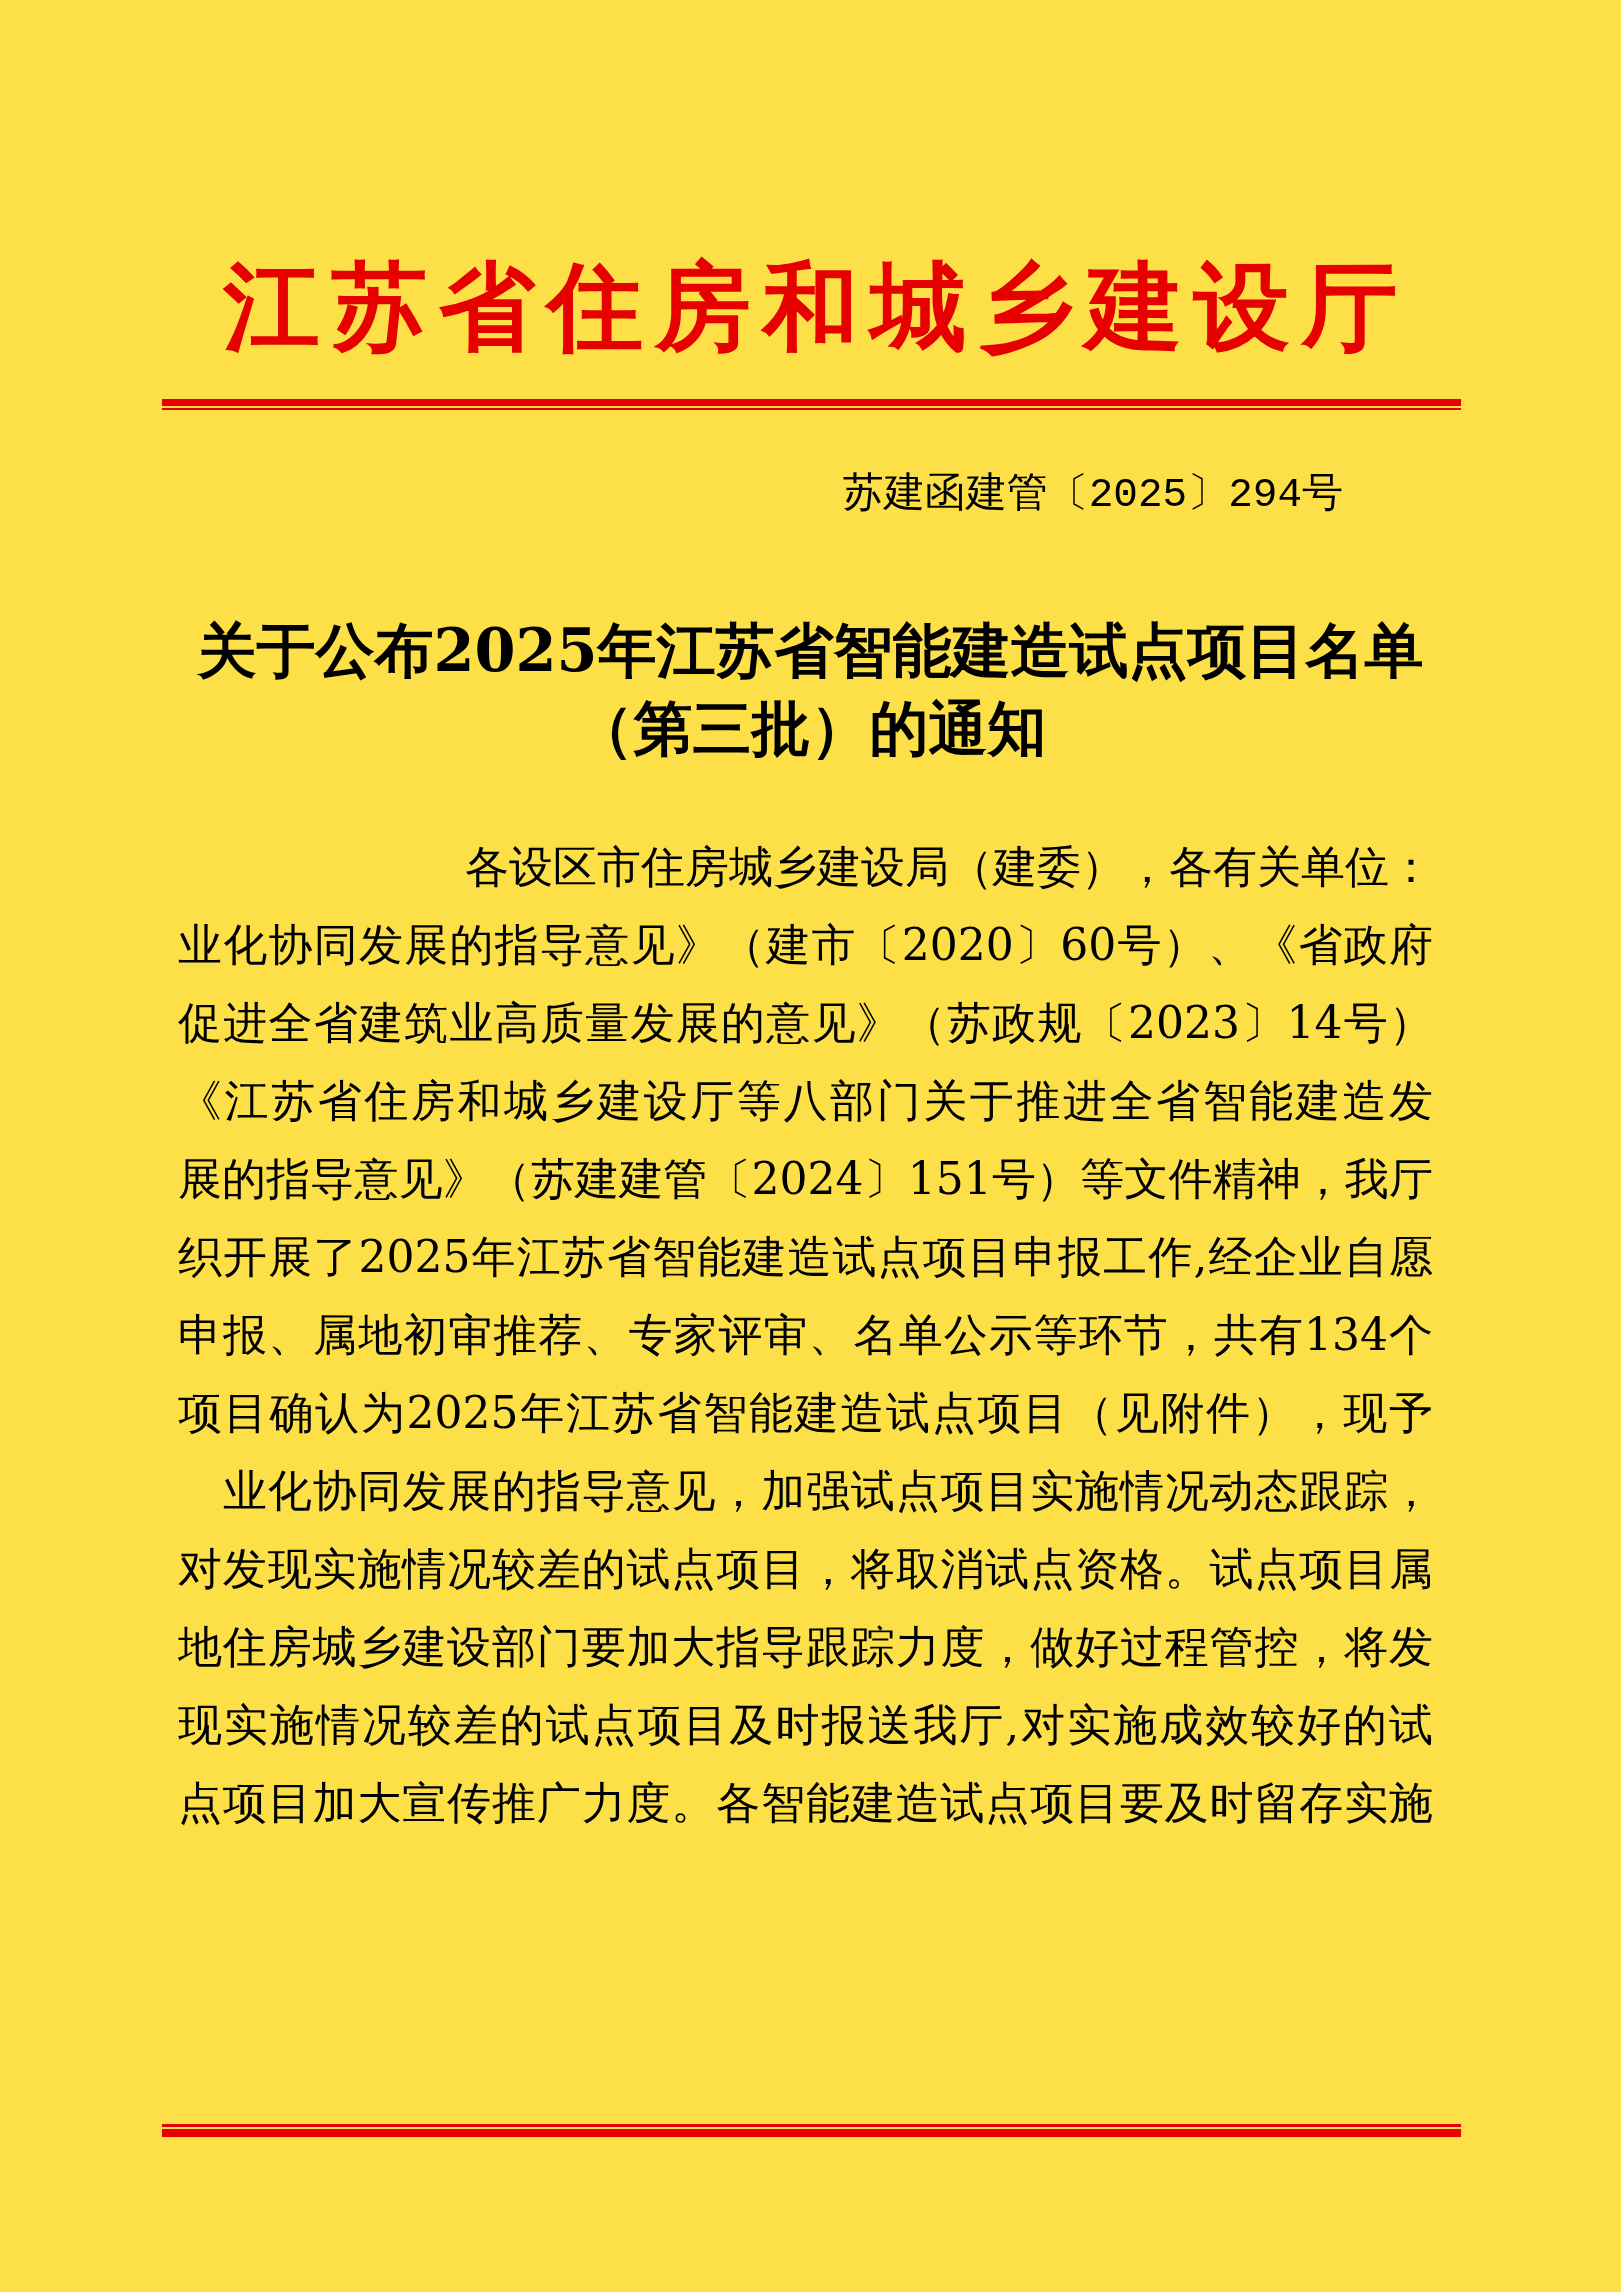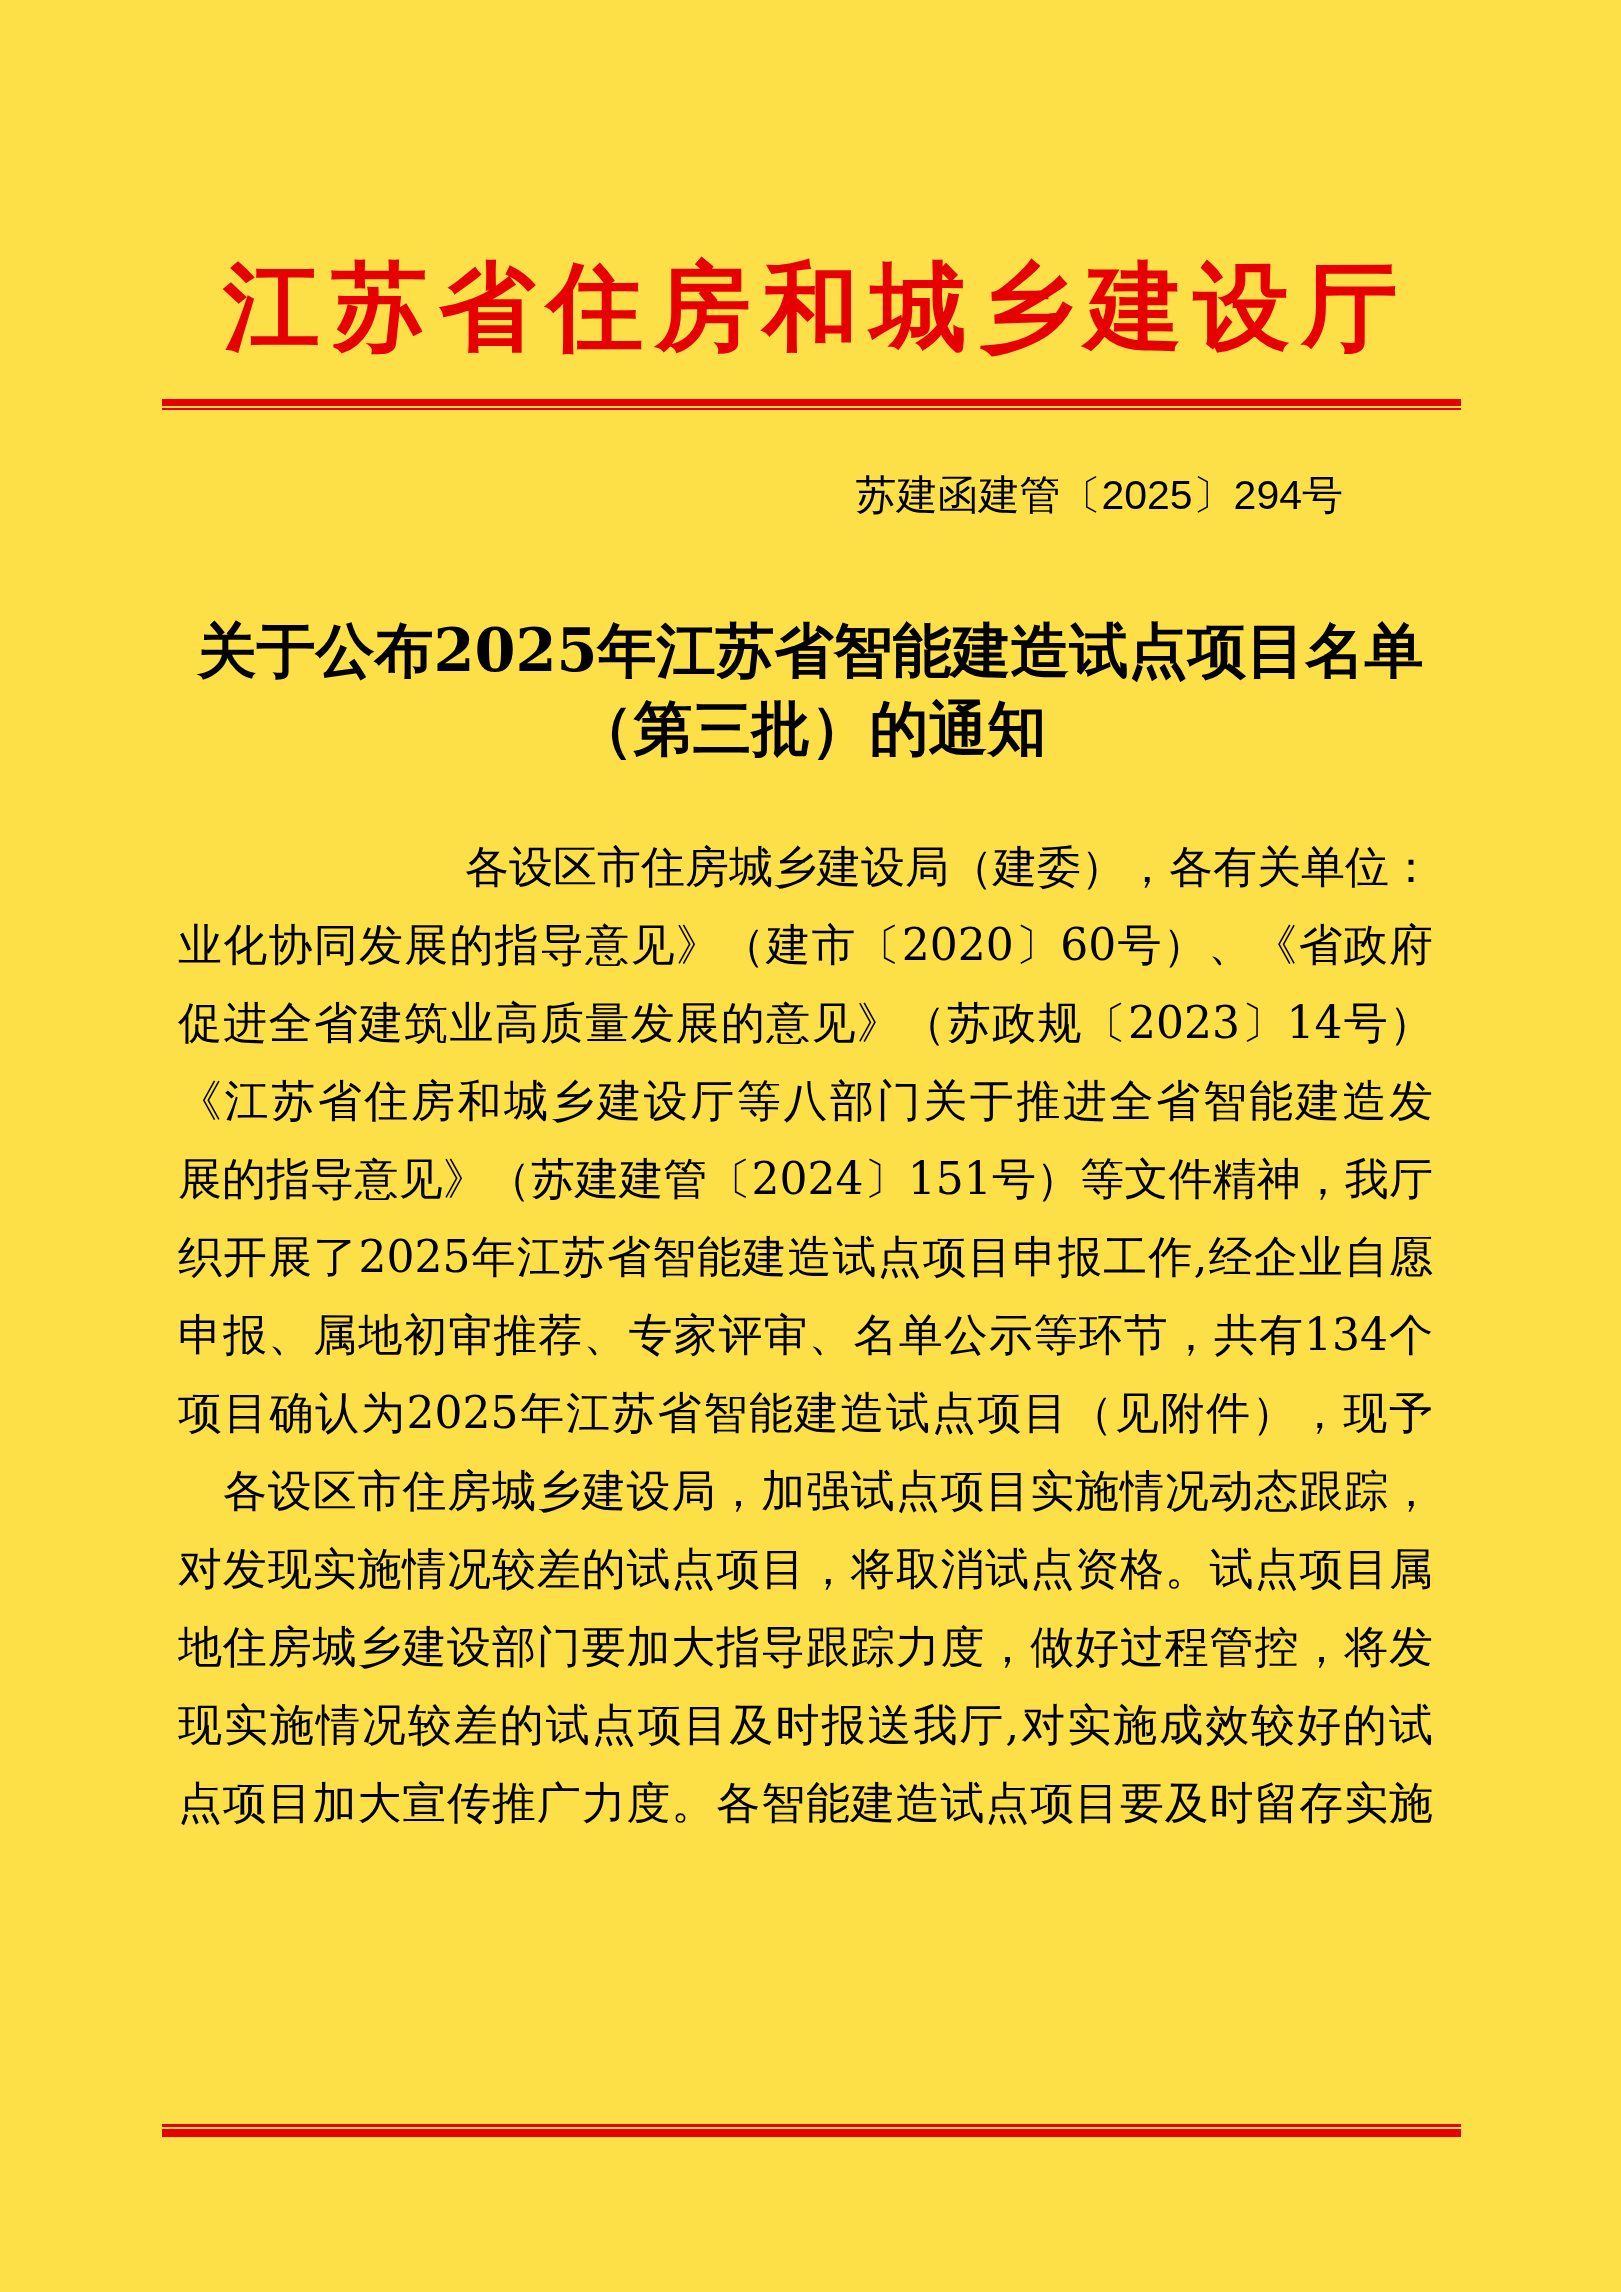--- a/index.html
+++ b/index.html
@@ -35,21 +35,21 @@
   .rule-bottom .thin{height:2.9px;background:#e60000;}
   .rule-bottom .thick{height:7.8px;background:#e60000;margin-top:2px;}
   
   .doc-number{
     position:absolute;
     top:467px;
     right:278px;
     font-size:41px;
     line-height:57px;
     white-space:nowrap;
-    font-family:Liberation Sans, sans-serif;
+    font-family:Liberation Mono, monospace;
   }
   
   .doc-title{
     position:absolute;
     top:612px; left:0; width:100%;
     text-align:center;
     font-weight:700;
     font-size:59px;
     line-height:78px;
     font-family:"DejaVu Serif","Liberation Serif",serif;
@@ -103,21 +103,21 @@
 
   <div class="body-text">
       <div class="body-line">各设区市住房城乡建设局（建委），各有关单位：</div>
       <div class="body-line justify">业化协同发展的指导意见》（建市〔2020〕60号）、《省政府关于</div>
       <div class="body-line justify">促进全省建筑业高质量发展的意见》（苏政规〔2023〕14号）和</div>
       <div class="body-line justify">《江苏省住房和城乡建设厅等八部门关于推进全省智能建造发</div>
       <div class="body-line justify">展的指导意见》（苏建建管〔2024〕151号）等文件精神，我厅组</div>
       <div class="body-line justify">织开展了2025年江苏省智能建造试点项目申报工作,经企业自愿</div>
       <div class="body-line justify">申报、属地初审推荐、专家评审、名单公示等环节，共有134个</div>
       <div class="body-line justify">项目确认为2025年江苏省智能建造试点项目（见附件），现予以</div>
-      <div class="body-line indent justify">各设区市住房城乡建设局，加强试点项目实施情况动态跟踪，</div>
+      <div class="body-line indent justify">业化协同发展的指导意见，加强试点项目实施情况动态跟踪，</div>
       <div class="body-line justify">对发现实施情况较差的试点项目，将取消试点资格。试点项目属</div>
       <div class="body-line justify">地住房城乡建设部门要加大指导跟踪力度，做好过程管控，将发</div>
       <div class="body-line justify">现实施情况较差的试点项目及时报送我厅,对实施成效较好的试</div>
       <div class="body-line justify">点项目加大宣传推广力度。各智能建造试点项目要及时留存实施</div>
     </div>
 
   <div class="rule-bottom">
     <div class="thin"></div>
     <div class="thick"></div>
   </div>

